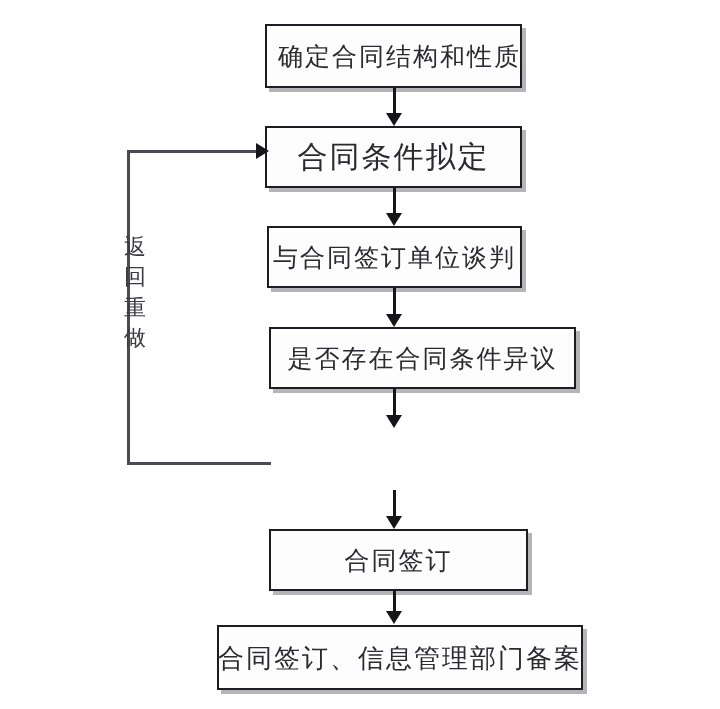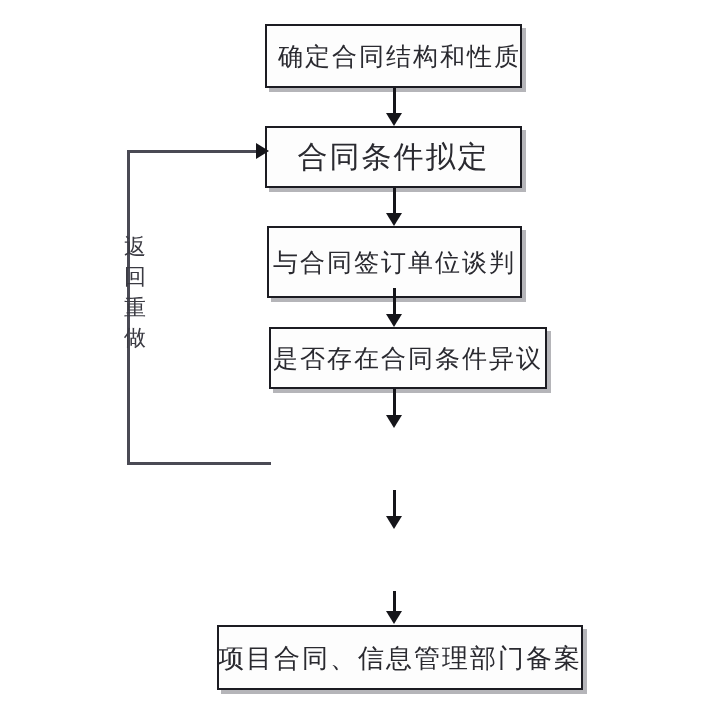--- a/index.html
+++ b/index.html
@@ -30,22 +30,22 @@
     letter-spacing: 2px;
     white-space: nowrap;
   }
   .node .label {
     display: block;
     line-height: 1;
   }
   
   #n1 { left: 265px; top: 24px;  width: 257px; height: 64px; font-size: 25px; padding-left: 12px; }
   #n2 { left: 265px; top: 126px; width: 257px; height: 62px; font-size: 30px; }
-  #n3 { left: 267px; top: 226px; width: 255px; height: 72px; font-size: 25px; align-items: center; }
-  #n4 { left: 269px; top: 327px; width: 278px; height: 62px; font-size: 25px; }
+  #n3 { left: 267px; top: 226px; width: 255px; height: 62px; font-size: 25px; align-items: center; }
+  #n4 { left: 269px; top: 327px; width: 307px; height: 62px; font-size: 25px; }
   #n5 { left: 269px; top: 428px; width: 261px); height: 62px; font-size: 25px; }
   #n6 { left: 269px; top: 529px; width: 259px; height: 62px; font-size: 25px; }
   #n7 { left: 217px; top: 625px; width: 366px; height: 65px; font-size: 26px; }
 
   
   .conn {
     position: absolute;
     background: #15151a;
   }
   .v-line { width: 3px; }
@@ -104,23 +104,26 @@
 
   <div class="node" id="n3">
     <span class="label">与合同签订单位谈判</span>
   </div>
 
   <div class="node" id="n4">
     <span class="label">是否存在合同条件异议</span>
   </div>
 
 
+  <div class="node" id="n6">
+    <span class="label">合同签订</span>
+  </div>
 
   <div class="node" id="n7">
-    <span class="label">项目合同、信息管理部门备案</span>
+    <span class="label">合同签订、信息管理部门备案</span>
   </div>
 
   <div class="conn v-line" style="left:393px; top:88px; height:26px;"></div>
   <div class="arrowhead-down" style="left:386px; top:113px;"></div>
 
   <div class="conn v-line" style="left:393px; top:188px; height:26px;"></div>
   <div class="arrowhead-down" style="left:386px; top:213px;"></div>
 
   <div class="conn v-line" style="left:393px; top:288px; height:27px;"></div>
   <div class="arrowhead-down" style="left:386px; top:314px;"></div>

